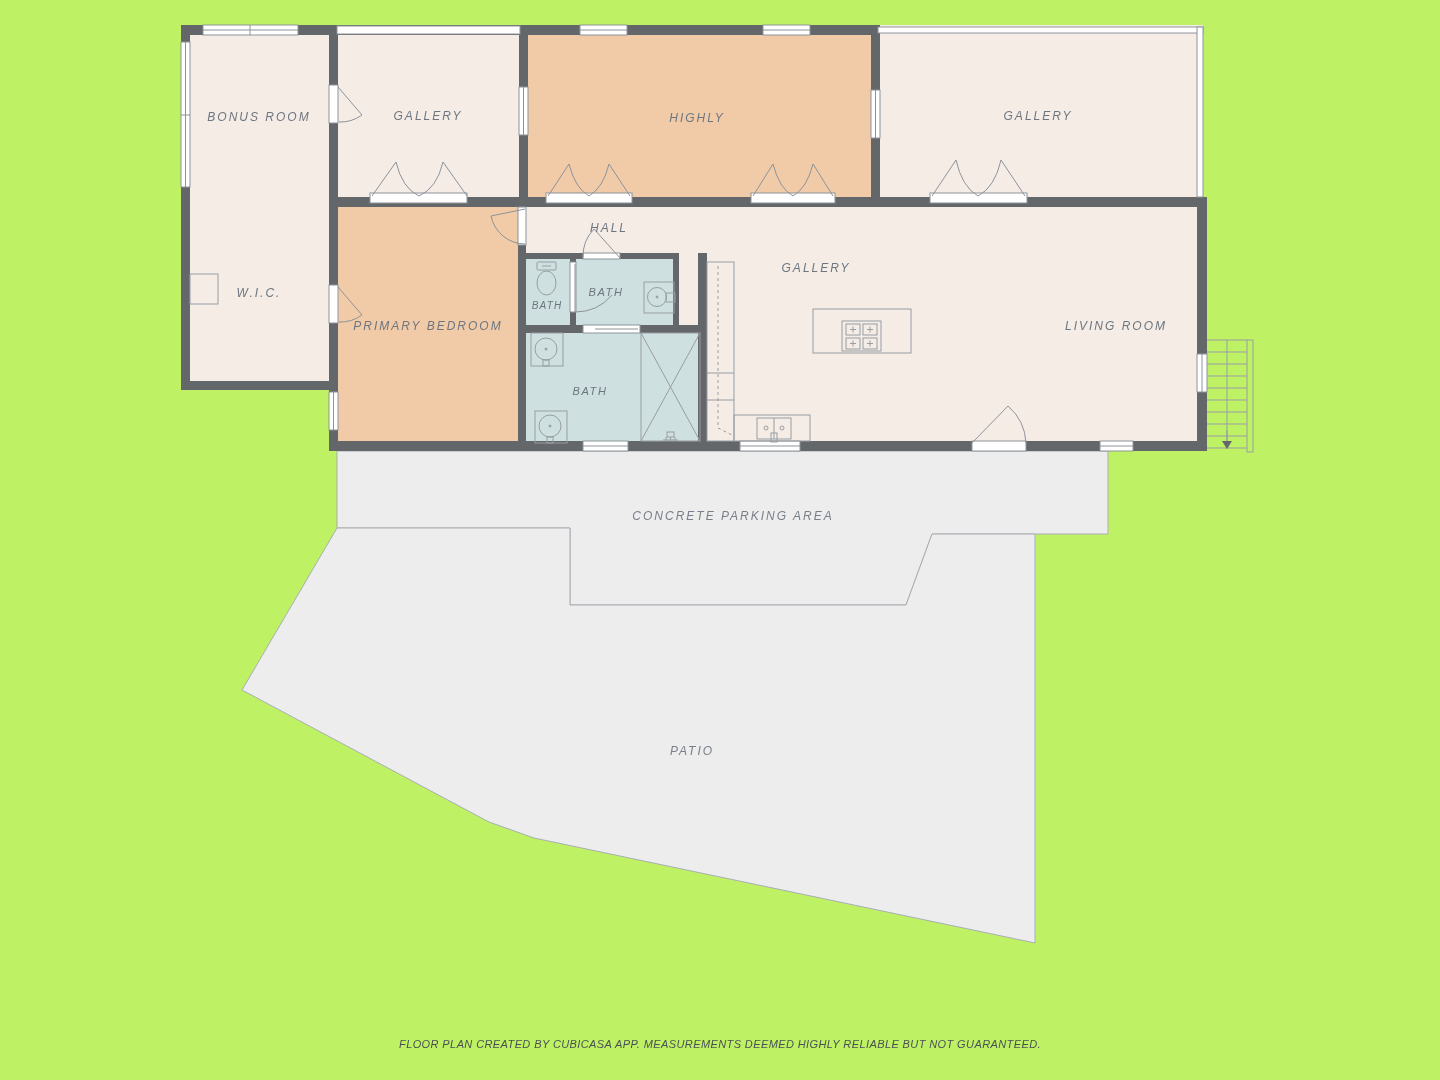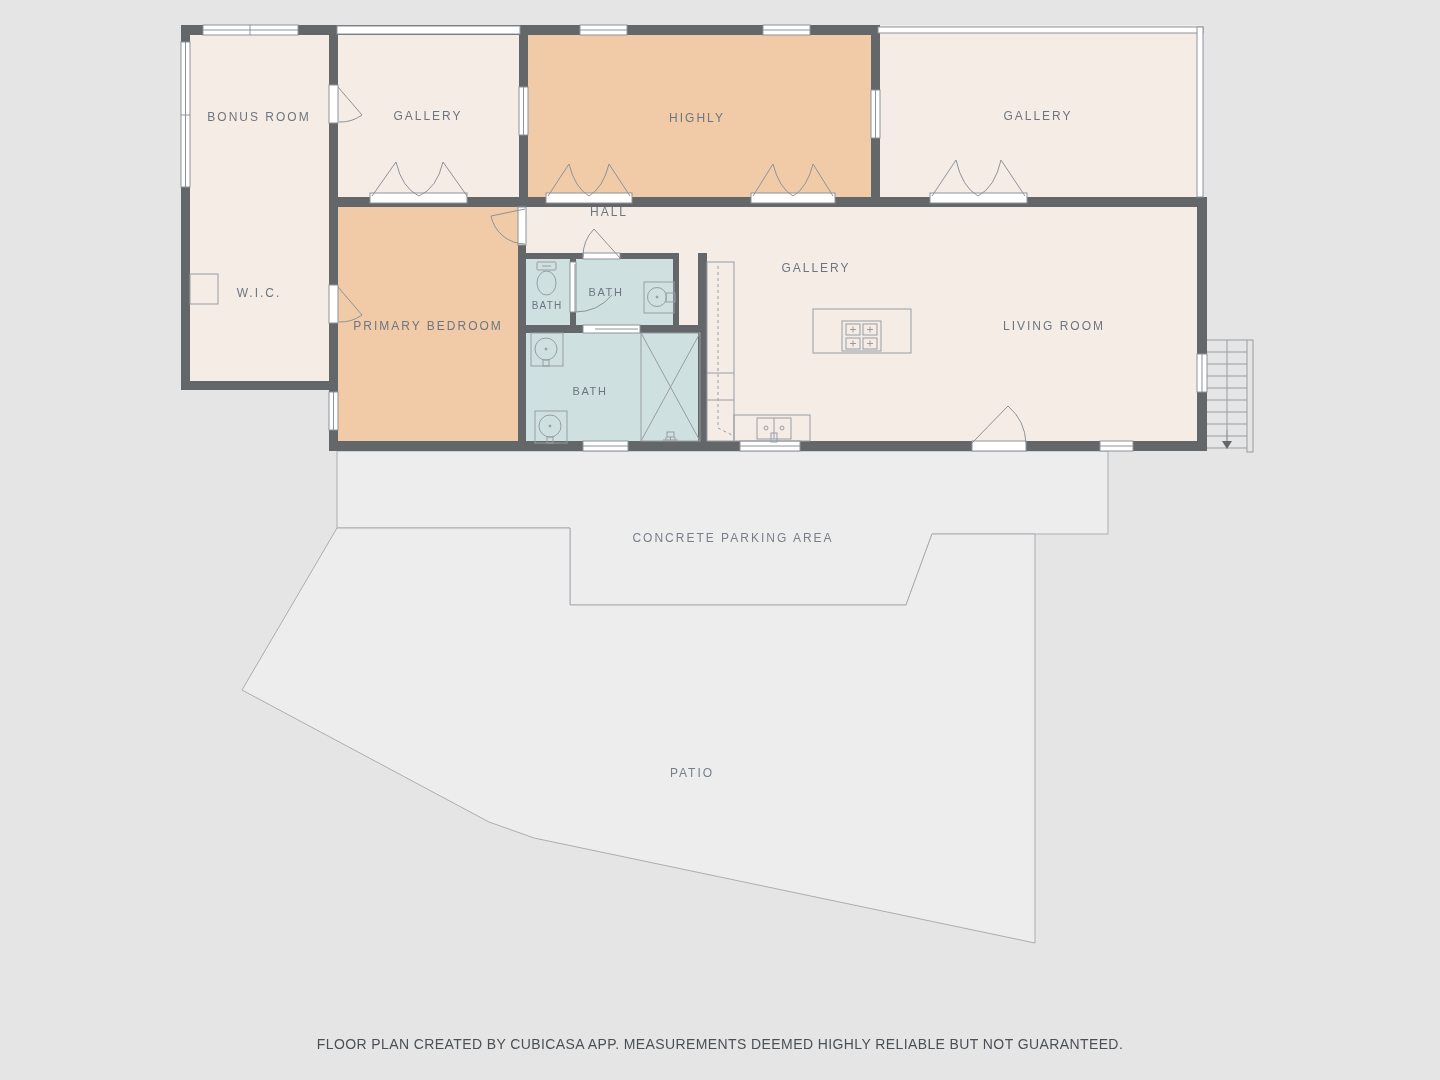--- a/index.html
+++ b/index.html
@@ -1,31 +1,31 @@
 <!DOCTYPE html>
 <html><head>
 <meta charset="utf-8">
 <style>
   html,body{margin:0;padding:0;background:#ffffff;}
   .stage{
-    position:relative;width:1440px;height:1080px;background:#e5e5e5;
-    font-family:"Liberation Sans",sans-serif;overflow:hidden;
+    position:relative;width:1440px;height:1080px;background:#bef264;
+    font-family:"Liberation Sans",sans-serif;overflow:hidden;font-style:italic;
   }
   .stage svg{position:absolute;left:0;top:0;}
   .room-label{
     position:absolute;transform:translate(-50%,-50%);
     color:#6d7680;font-size:12px;letter-spacing:2px;white-space:nowrap;
     font-weight:400;
   }
   .room-label.small{font-size:10px;letter-spacing:1.2px;}
   .room-label.mid{font-size:11px;letter-spacing:1.6px;}
-  .outdoor-label{color:#787f88;margin-top:22px;}
+  .outdoor-label{color:#787f88;}
   .footer-note{
     position:absolute;transform:translate(-50%,-50%);
-    color:#4b5055;font-size:14px;letter-spacing:.4px;white-space:nowrap;
+    color:#4b5055;font-size:11px;letter-spacing:.4px;white-space:nowrap;
   }
 </style>
 </head>
 <body>
 
 <div class="stage">
 
 <svg width="1440" height="1080" viewBox="0 0 1440 1080">
 
   <g fill="#ededee" stroke="#a9aeb2" stroke-width="1">
@@ -253,23 +253,23 @@
     <polygon points="1222,441 1232,441 1227,449" fill="#64676a" stroke="none"></polygon>
   </g>
 </svg>
 
   <div class="room-label" style="left:259px;top:117px">BONUS ROOM</div>
   <div class="room-label" style="left:428px;top:116px">GALLERY</div>
   <div class="room-label" style="left:697px;top:118px">HIGHLY</div>
   <div class="room-label" style="left:1038px;top:116px">GALLERY</div>
   <div class="room-label" style="left:259px;top:293px">W.I.C.</div>
   <div class="room-label" style="left:428px;top:326px">PRIMARY BEDROOM</div>
-  <div class="room-label" style="left:609px;top:212px">HALL</div>
+  <div class="room-label" style="left:609px;top:228px">HALL</div>
   <div class="room-label small" style="left:547px;top:305px">BATH</div>
   <div class="room-label mid" style="left:606px;top:292px">BATH</div>
   <div class="room-label mid" style="left:590px;top:391px">BATH</div>
   <div class="room-label" style="left:816px;top:268px">GALLERY</div>
-  <div class="room-label" style="left:1054px;top:326px">LIVING ROOM</div>
+  <div class="room-label" style="left:1116px;top:326px">LIVING ROOM</div>
   <div class="room-label outdoor-label" style="left:733px;top:516px">CONCRETE PARKING AREA</div>
   <div class="room-label outdoor-label" style="left:692px;top:751px">PATIO</div>
 
   <div class="footer-note" style="left:720px;top:1044px">FLOOR PLAN CREATED BY CUBICASA APP. MEASUREMENTS DEEMED HIGHLY RELIABLE BUT NOT GUARANTEED.</div>
 </div>
 
 </body></html>

